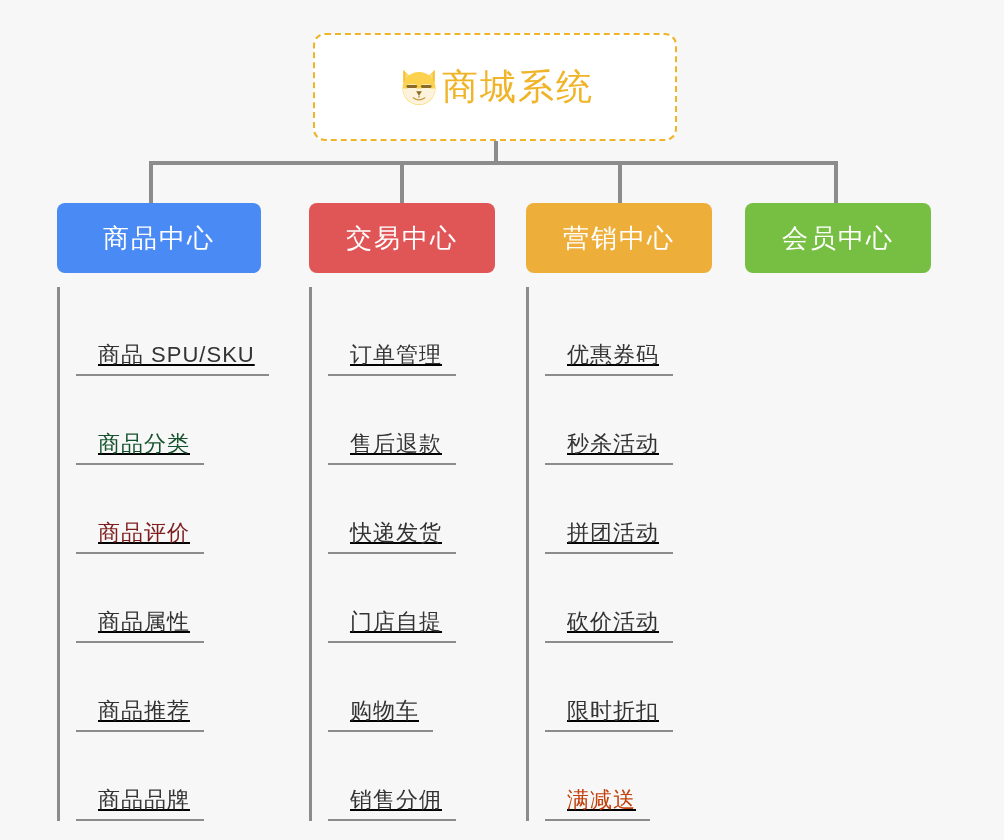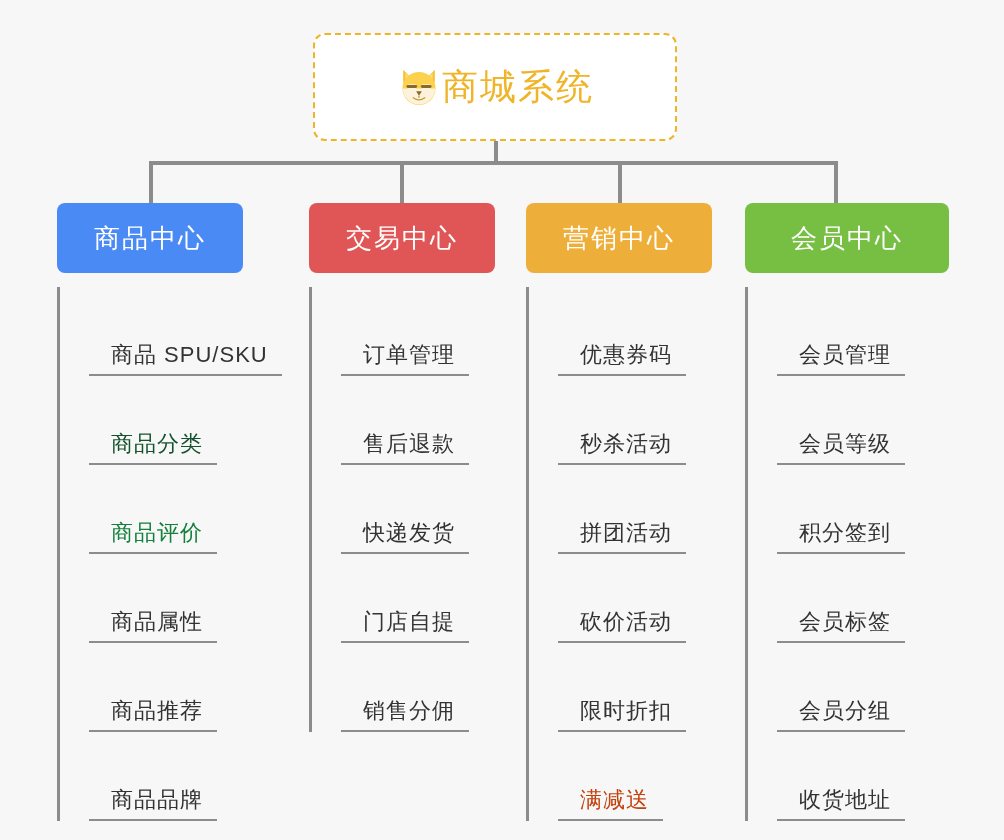--- a/index.html
+++ b/index.html
@@ -74,31 +74,32 @@
     height: 70px;
     border-radius: 8px;
     display: flex;
     align-items: center;
     justify-content: center;
     color: #ffffff;
     font-size: 26px;
     letter-spacing: 2px;
     white-space: nowrap;
   }
-  .col-1 .cat-header { width: 186px; }
+  .col-1 .cat-header { width: 204px; }
   .col-2 .cat-header { width: 186px; }
   .col-3 .cat-header { width: 186px; }
-  .col-4 .cat-header { width: 204px; }
+  .col-4 .cat-header { width: 186px; }
 
   
   .branch {
     position: relative;
     margin-top: 14px;
-    padding-left: 29px;
+    padding-left: 16px;
     border-left: 3px solid #8c8c8c;
+    text-decoration: underline;
   }
 
   .leaf {
     position: relative;
     height: 89px;
     display: flex;
     align-items: flex-end;
   }
   .leaf-inner {
     display: inline-block;
@@ -147,21 +148,21 @@
       <span>商品中心</span>
     </div>
     <div class="branch" style="border-left-color: rgb(140, 140, 140);">
       <div class="leaf">
           <span class="leaf-inner" style="border-bottom-color: rgb(140, 140, 140); color: rgb(51, 51, 51);">商品 SPU/SKU</span>
         </div>
       <div class="leaf">
           <span class="leaf-inner" style="border-bottom-color: rgb(140, 140, 140); color: #14532d;">商品分类</span>
         </div>
       <div class="leaf">
-          <span class="leaf-inner" style="border-bottom-color: rgb(140, 140, 140); color: #15803d;">商品评价</span>
+          <span class="leaf-inner" style="border-bottom-color: rgb(140, 140, 140); color: #7f1d1d;">商品评价</span>
         </div>
       <div class="leaf">
           <span class="leaf-inner" style="border-bottom-color: rgb(140, 140, 140); color: rgb(51, 51, 51);">商品属性</span>
         </div>
       <div class="leaf">
           <span class="leaf-inner" style="border-bottom-color: rgb(140, 140, 140); color: rgb(51, 51, 51);">商品推荐</span>
         </div>
       <div class="leaf">
           <span class="leaf-inner" style="border-bottom-color: rgb(140, 140, 140); color: rgb(51, 51, 51);">商品品牌</span>
         </div>
@@ -179,20 +180,23 @@
       <div class="leaf">
           <span class="leaf-inner" style="border-bottom-color: rgb(140, 140, 140); color: rgb(51, 51, 51);">售后退款</span>
         </div>
       <div class="leaf">
           <span class="leaf-inner" style="border-bottom-color: rgb(140, 140, 140); color: rgb(51, 51, 51);">快递发货</span>
         </div>
       <div class="leaf">
           <span class="leaf-inner" style="border-bottom-color: rgb(140, 140, 140); color: rgb(51, 51, 51);">门店自提</span>
         </div>
       <div class="leaf">
+          <span class="leaf-inner" style="border-bottom-color: rgb(140, 140, 140); color: rgb(51, 51, 51);">购物车</span>
+        </div>
+      <div class="leaf">
           <span class="leaf-inner" style="border-bottom-color: rgb(140, 140, 140); color: rgb(51, 51, 51);">销售分佣</span>
         </div>
     </div>
   </div>
 
   <div class="column col-3">
     <div class="cat-header" style="background: rgb(238, 175, 58);">
       <span>营销中心</span>
     </div>
     <div class="branch" style="border-left-color: rgb(140, 140, 140);">
@@ -214,35 +218,15 @@
       <div class="leaf">
           <span class="leaf-inner" style="border-bottom-color: rgb(140, 140, 140); color: #c2410c;">满减送</span>
         </div>
     </div>
   </div>
 
   <div class="column col-4">
     <div class="cat-header" style="background: rgb(118, 191, 66);">
       <span>会员中心</span>
     </div>
-    <div class="branch" style="border-left-color: rgb(140, 140, 140);">
-      <div class="leaf">
-          <span class="leaf-inner" style="border-bottom-color: rgb(140, 140, 140); color: rgb(51, 51, 51);">会员管理</span>
-        </div>
-      <div class="leaf">
-          <span class="leaf-inner" style="border-bottom-color: rgb(140, 140, 140); color: rgb(51, 51, 51);">会员等级</span>
-        </div>
-      <div class="leaf">
-          <span class="leaf-inner" style="border-bottom-color: rgb(140, 140, 140); color: rgb(51, 51, 51);">积分签到</span>
-        </div>
-      <div class="leaf">
-          <span class="leaf-inner" style="border-bottom-color: rgb(140, 140, 140); color: rgb(51, 51, 51);">会员标签</span>
-        </div>
-      <div class="leaf">
-          <span class="leaf-inner" style="border-bottom-color: rgb(140, 140, 140); color: rgb(51, 51, 51);">会员分组</span>
-        </div>
-      <div class="leaf">
-          <span class="leaf-inner" style="border-bottom-color: rgb(140, 140, 140); color: rgb(51, 51, 51);">收货地址</span>
-        </div>
-    </div>
   </div>
 
 </div>
 
 </body></html>

